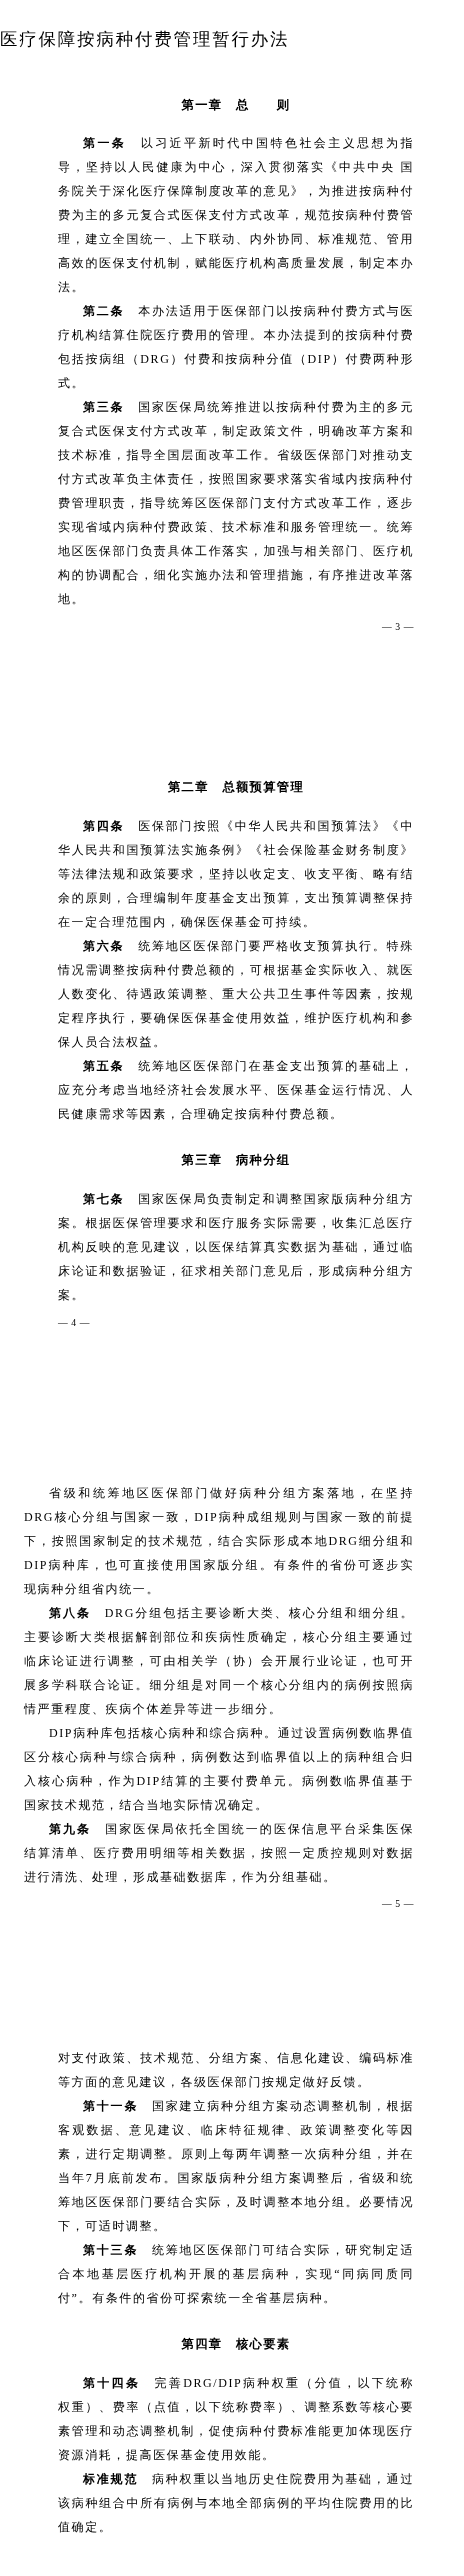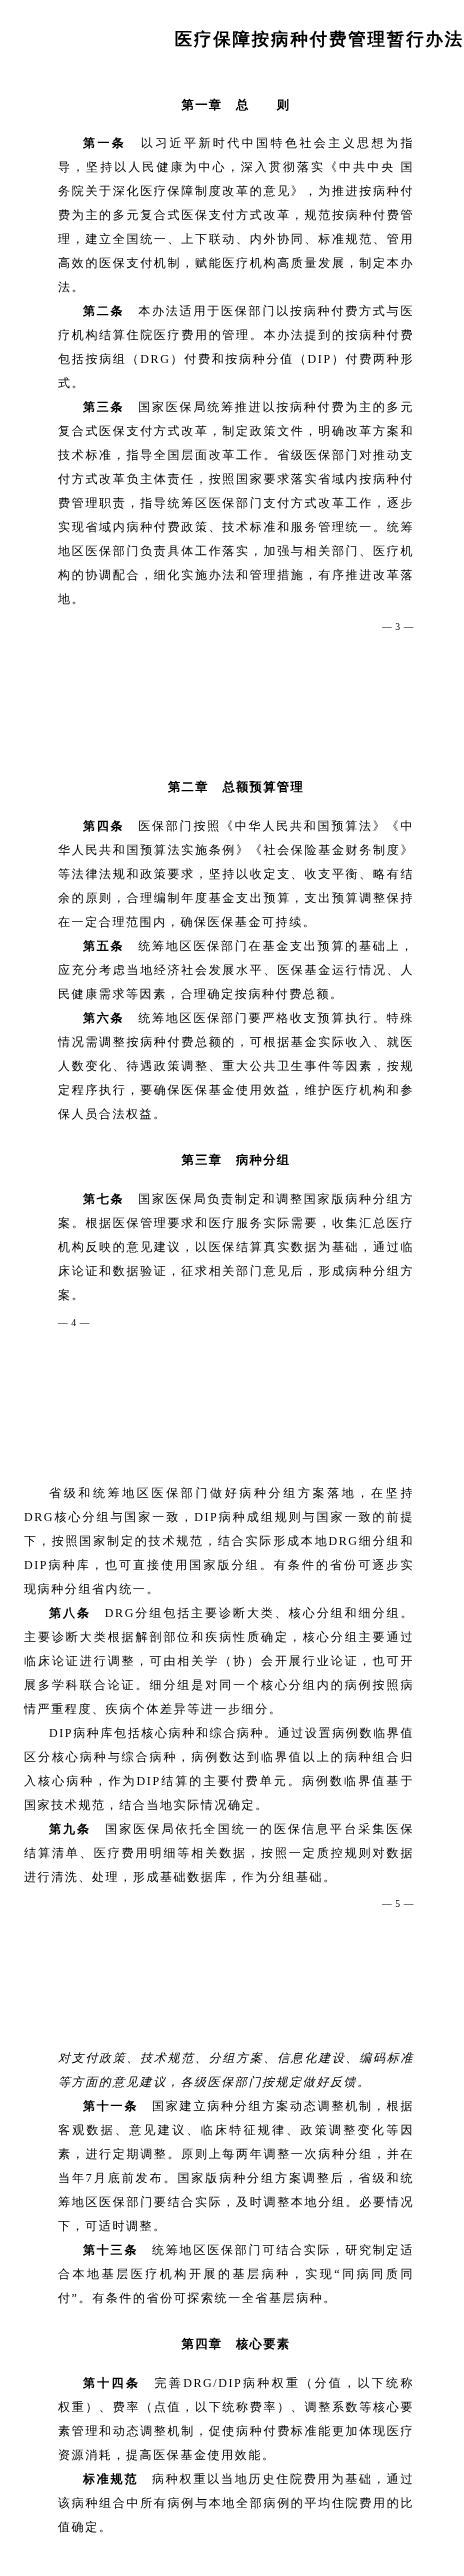--- a/index.html
+++ b/index.html
@@ -9,24 +9,24 @@
     height: 2576px;
     margin: 0 auto;
     background: #ffffff;
     overflow: hidden;
     color: #000000;
     font-family: "Liberation Serif", "DejaVu Serif", serif;
   }
   .doc-title {
     margin: 27px 0 45px 0;
     font-size: 17.4px;
-    font-weight: bold;
+    font-weight: normal;
     letter-spacing: 1.9px;
     line-height: 24.5px;
-    text-align: right;
+    text-align: left;
   }
   #pages { }
   .page {
     padding: 0 50px 0 58px;
   }
   #pages > .page:nth-child(1) { margin-bottom: 146px; }
   #pages > .page:nth-child(2) { margin-bottom: 152px; }
   #pages > .page:nth-child(3) { margin-bottom: 135px; padding-left: 24px; }
   #pages > .page:nth-child(4) { margin-bottom: 0; }
   .chapter {
@@ -41,21 +41,21 @@
   .para {
     margin: 0;
     font-size: 12px;
     letter-spacing: 1.6px;
     line-height: 24px;
     text-align: justify;
     text-justify: inter-ideograph;
   }
   .para b { font-weight: bold; }
   .ind  { text-indent: 25px; }
-  .cont { text-indent: 0; font-style: italic; }
+  .cont { text-indent: 0; }
   .pagenum {
     font-size: 9.7px;
     line-height: 13.5px;
     letter-spacing: 0.6px;
     margin-top: 8.4px;
   }
   .pagenum.right { text-align: right; }
   .pagenum.left  { text-align: left; }
 </style>
 </head>
@@ -67,22 +67,22 @@
       <section class="page">
         <div class="chapter">第一章　总　　则</div>
         <p class="para ind"><b>第一条</b>　以习近平新时代中国特色社会主义思想为指导，坚持以人民健康为中心，深入贯彻落实《中共中央 国务院关于深化医疗保障制度改革的意见》，为推进按病种付费为主的多元复合式医保支付方式改革，规范按病种付费管理，建立全国统一、上下联动、内外协同、标准规范、管用高效的医保支付机制，赋能医疗机构高质量发展，制定本办法。</p>
         <p class="para ind"><b>第二条</b>　本办法适用于医保部门以按病种付费方式与医疗机构结算住院医疗费用的管理。本办法提到的按病种付费包括按病组（DRG）付费和按病种分值（DIP）付费两种形式。</p>
         <p class="para ind"><b>第三条</b>　国家医保局统筹推进以按病种付费为主的多元复合式医保支付方式改革，制定政策文件，明确改革方案和技术标准，指导全国层面改革工作。省级医保部门对推动支付方式改革负主体责任，按照国家要求落实省域内按病种付费管理职责，指导统筹区医保部门支付方式改革工作，逐步实现省域内病种付费政策、技术标准和服务管理统一。统筹地区医保部门负责具体工作落实，加强与相关部门、医疗机构的协调配合，细化实施办法和管理措施，有序推进改革落地。</p>
         <div class="pagenum right">— 3 —</div>
       </section>
       <section class="page">
         <div class="chapter">第二章　总额预算管理</div>
         <p class="para ind"><b>第四条</b>　医保部门按照《中华人民共和国预算法》《中华人民共和国预算法实施条例》《社会保险基金财务制度》等法律法规和政策要求，坚持以收定支、收支平衡、略有结余的原则，合理编制年度基金支出预算，支出预算调整保持在一定合理范围内，确保医保基金可持续。</p>
+        <p class="para ind"><b>第六条</b>　统筹地区医保部门要严格收支预算执行。特殊情况需调整按病种付费总额的，可根据基金实际收入、就医人数变化、待遇政策调整、重大公共卫生事件等因素，按规定程序执行，要确保医保基金使用效益，维护医疗机构和参保人员合法权益。</p>
         <p class="para ind"><b>第五条</b>　统筹地区医保部门在基金支出预算的基础上，应充分考虑当地经济社会发展水平、医保基金运行情况、人民健康需求等因素，合理确定按病种付费总额。</p>
-        <p class="para ind"><b>第六条</b>　统筹地区医保部门要严格收支预算执行。特殊情况需调整按病种付费总额的，可根据基金实际收入、就医人数变化、待遇政策调整、重大公共卫生事件等因素，按规定程序执行，要确保医保基金使用效益，维护医疗机构和参保人员合法权益。</p>
         <div class="chapter">第三章　病种分组</div>
         <p class="para ind"><b>第七条</b>　国家医保局负责制定和调整国家版病种分组方案。根据医保管理要求和医疗服务实际需要，收集汇总医疗机构反映的意见建议，以医保结算真实数据为基础，通过临床论证和数据验证，征求相关部门意见后，形成病种分组方案。</p>
         <div class="pagenum left">— 4 —</div>
       </section>
       <section class="page">
         <p class="para ind">省级和统筹地区医保部门做好病种分组方案落地，在坚持DRG核心分组与国家一致，DIP病种成组规则与国家一致的前提下，按照国家制定的技术规范，结合实际形成本地DRG细分组和DIP病种库，也可直接使用国家版分组。有条件的省份可逐步实现病种分组省内统一。</p>
         <p class="para ind"><b>第八条</b>　DRG分组包括主要诊断大类、核心分组和细分组。主要诊断大类根据解剖部位和疾病性质确定，核心分组主要通过临床论证进行调整，可由相关学（协）会开展行业论证，也可开展多学科联合论证。细分组是对同一个核心分组内的病例按照病情严重程度、疾病个体差异等进一步细分。</p>
         <p class="para ind">DIP病种库包括核心病种和综合病种。通过设置病例数临界值区分核心病种与综合病种，病例数达到临界值以上的病种组合归入核心病种，作为DIP结算的主要付费单元。病例数临界值基于国家技术规范，结合当地实际情况确定。</p>
         <p class="para ind"><b>第九条</b>　国家医保局依托全国统一的医保信息平台采集医保结算清单、医疗费用明细等相关数据，按照一定质控规则对数据进行清洗、处理，形成基础数据库，作为分组基础。</p>
         <div class="pagenum right">— 5 —</div>

